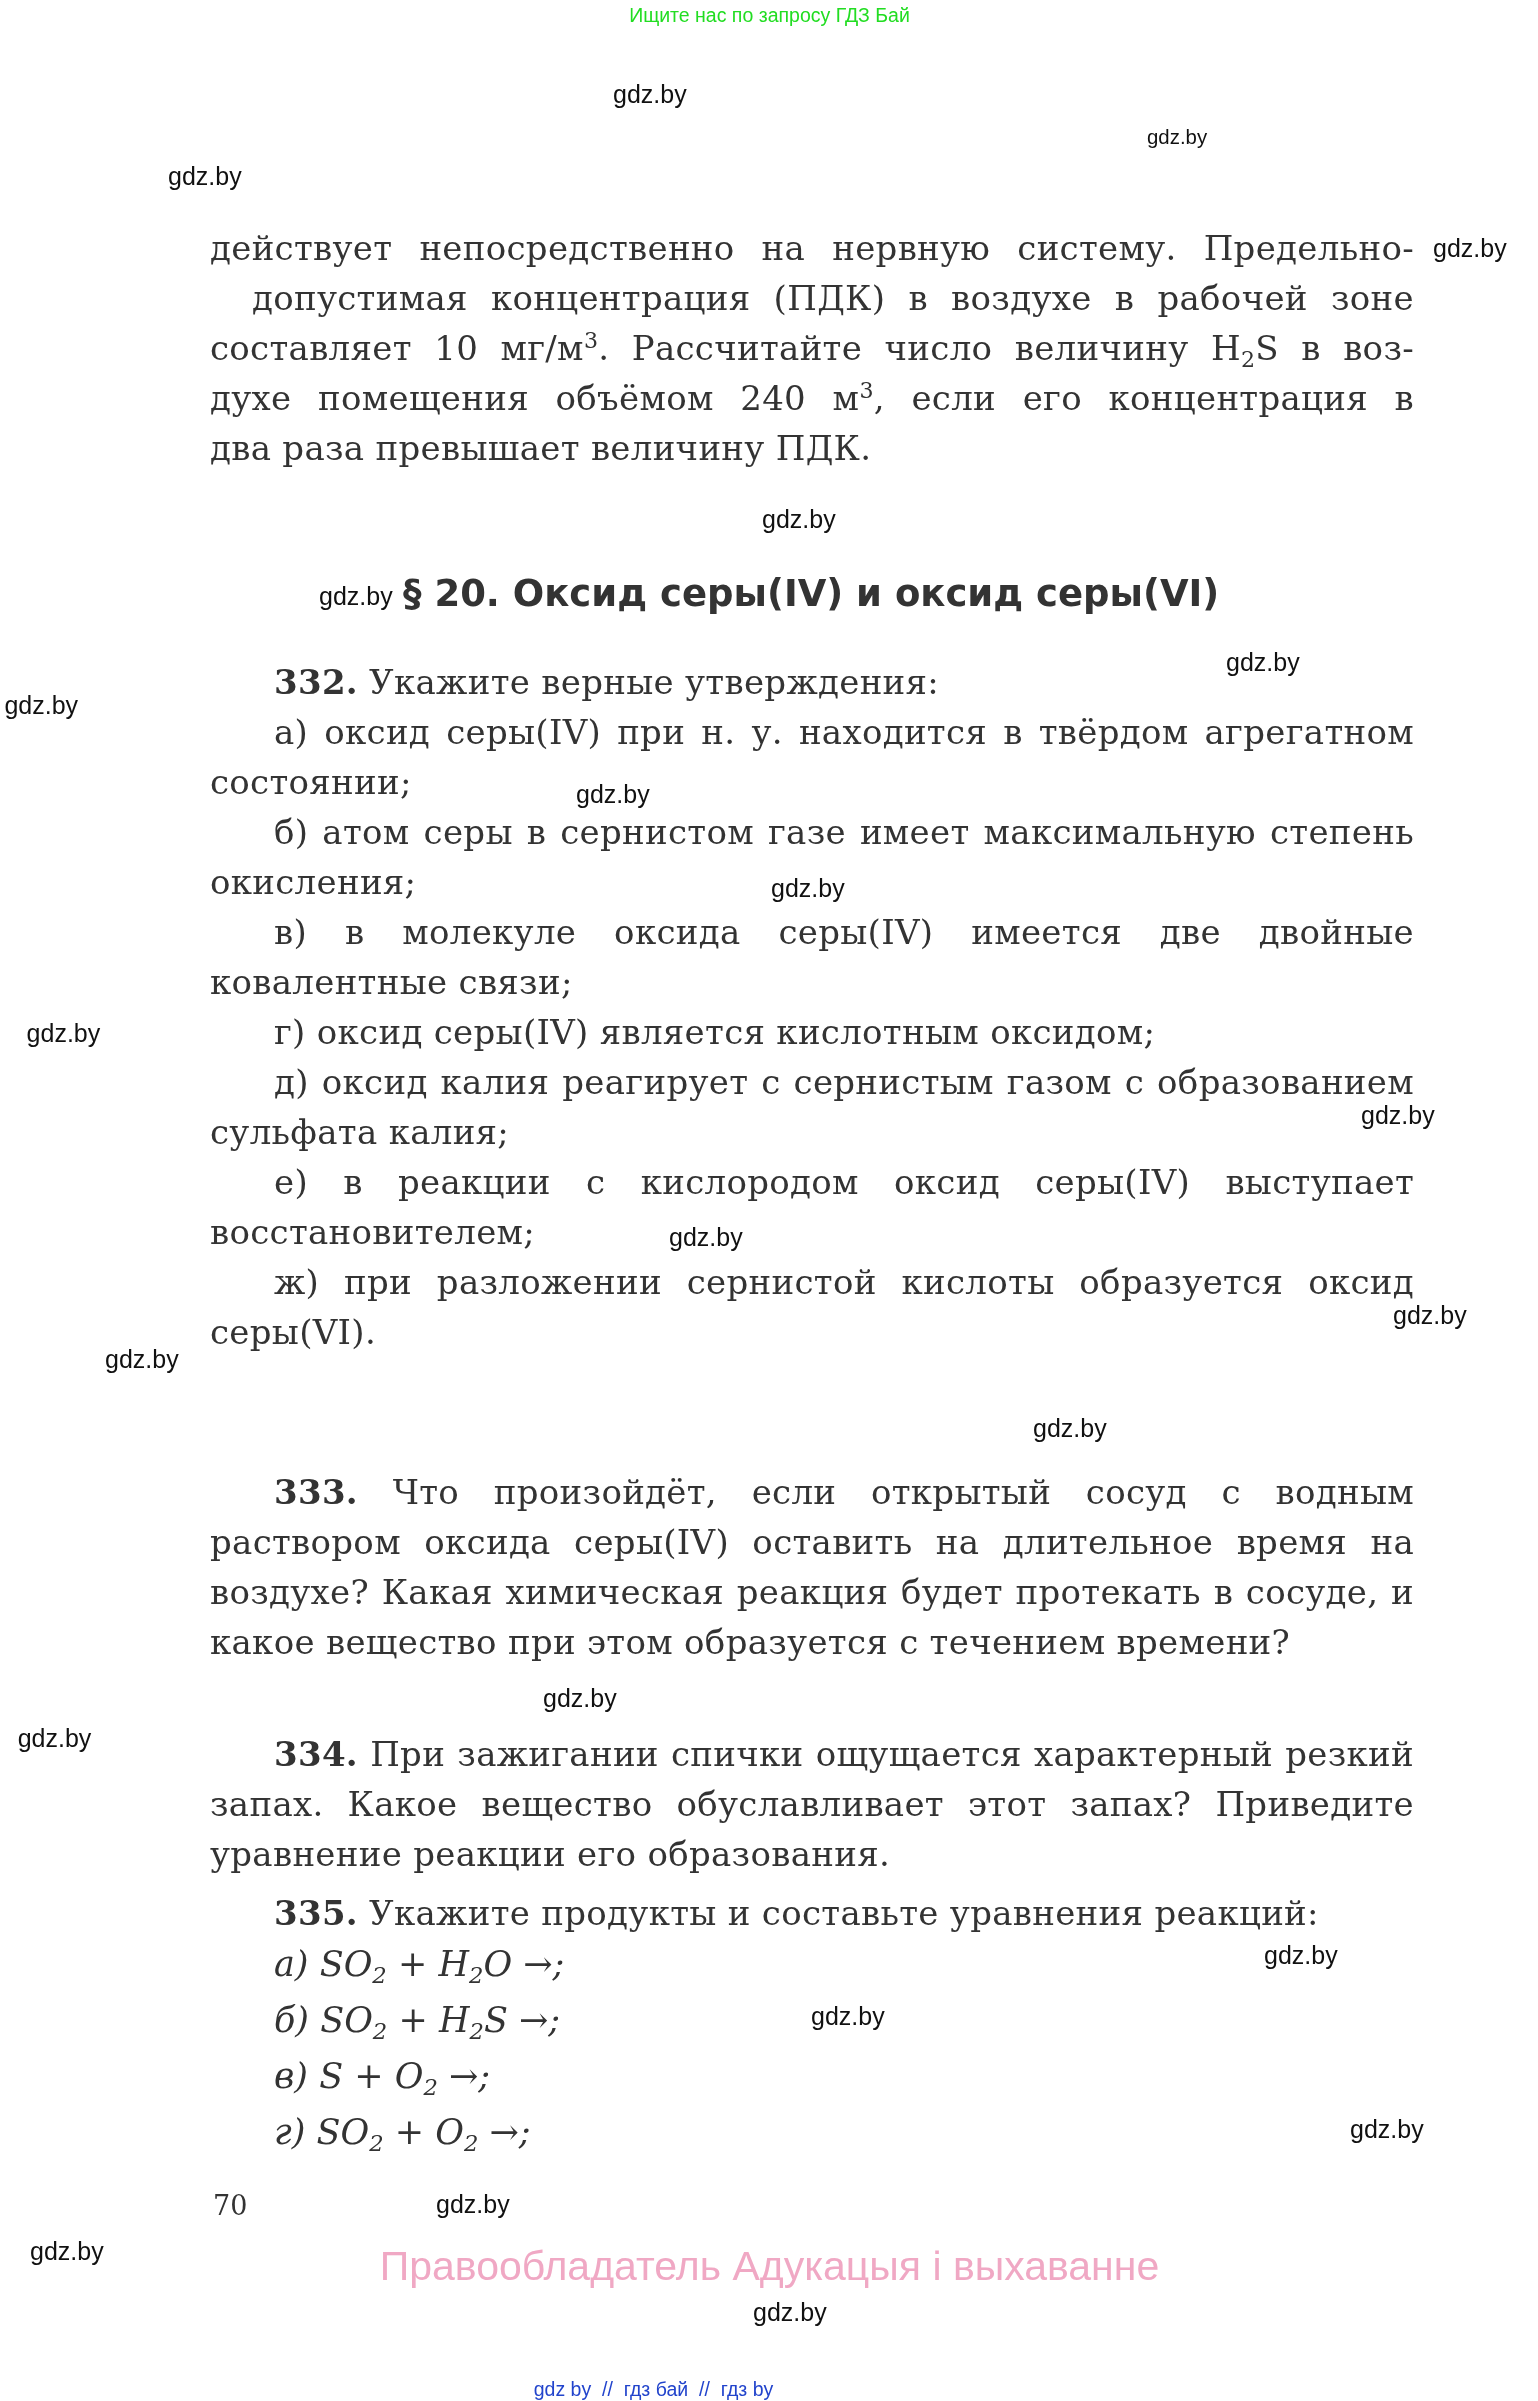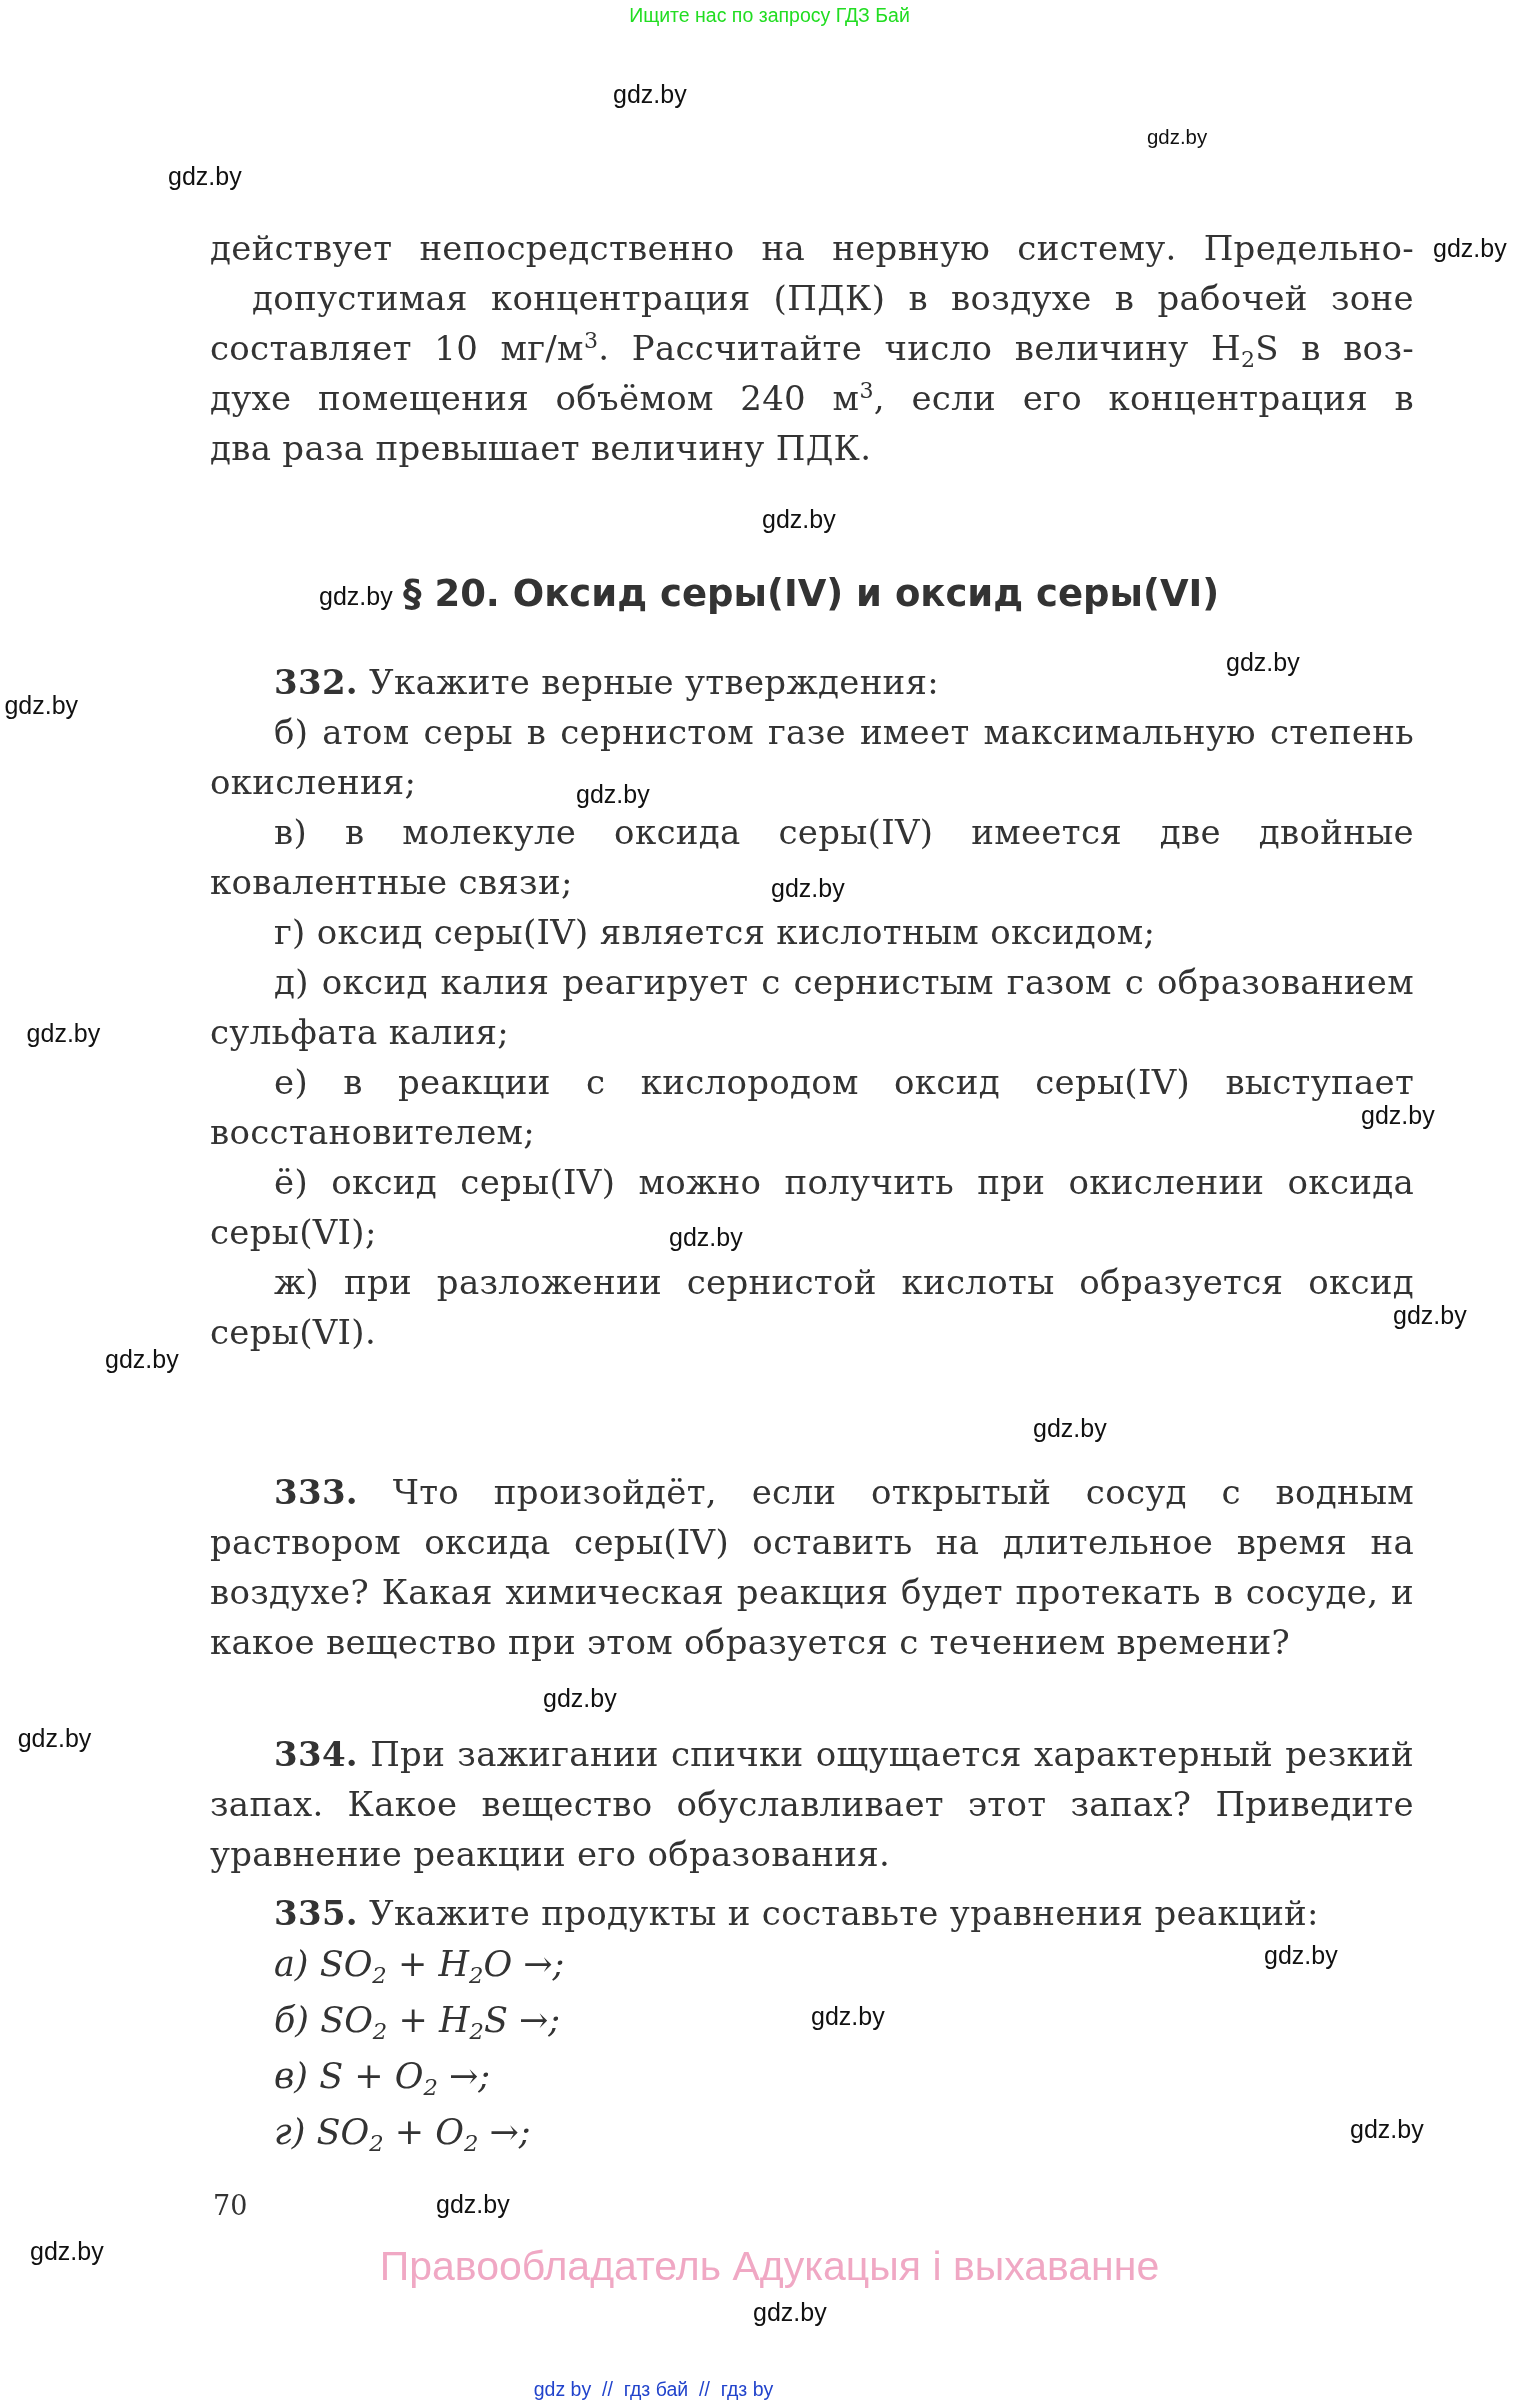--- a/index.html
+++ b/index.html
@@ -55,26 +55,26 @@
   <p class="para" style="text-align-last:justify;margin-left:42px;">допустимая концентрация (ПДК) в воздухе в рабочей зоне</p>
   <p class="para" style="text-align-last:justify;"><span>составляет 10 мг/м</span><sup>3</sup><span>. Рассчитайте число величину H</span><sub>2</sub><span>S в воз-</span></p>
   <p class="para" style="text-align-last:justify;"><span>духе помещения объёмом 240 м</span><sup>3</sup><span>, если его концентрация в</span></p>
   <p class="para">два раза превышает величину ПДК.</p>
 </div>
 
 <div class="abs heading">§ 20. Оксид серы(IV) и оксид серы(VI)</div>
 
 <div class="abs body-text" style="top:657px;">
   <p class="para indent"><span class="num">332.</span><span> Укажите верные утверждения:</span></p>
+  <p class="para indent">а) оксид серы(IV) при н. у. находится в твёрдом агрегатном состоянии;</p>
   <p class="para indent">б) атом серы в сернистом газе имеет максимальную степень окисления;</p>
   <p class="para indent">в) в молекуле оксида серы(IV) имеется две двойные ковалентные связи;</p>
   <p class="para indent">г) оксид серы(IV) является кислотным оксидом;</p>
   <p class="para indent">д) оксид калия реагирует с сернистым газом с образованием сульфата калия;</p>
   <p class="para indent">е) в реакции с кислородом оксид серы(IV) выступает восстановителем;</p>
-  <p class="para indent">ё) оксид серы(IV) можно получить при окислении оксида серы(VI);</p>
   <p class="para indent">ж) при разложении сернистой кислоты образуется оксид серы(VI).</p>
 </div>
 
 <div class="abs body-text" style="top:1467px;">
   <p class="para indent"><span class="num">333.</span><span> Что произойдёт, если открытый сосуд с водным раствором оксида серы(IV) оставить на длительное время на воздухе? Какая химическая реакция будет протекать в сосуде, и какое вещество при этом образуется с течением времени?</span></p>
 </div>
 
 <div class="abs body-text" style="top:1729px;">
   <p class="para indent"><span class="num">334.</span><span> При зажигании спички ощущается характерный резкий запах. Какое вещество обуславливает этот запах? Приведите уравнение реакции его образования.</span></p>
 </div>

